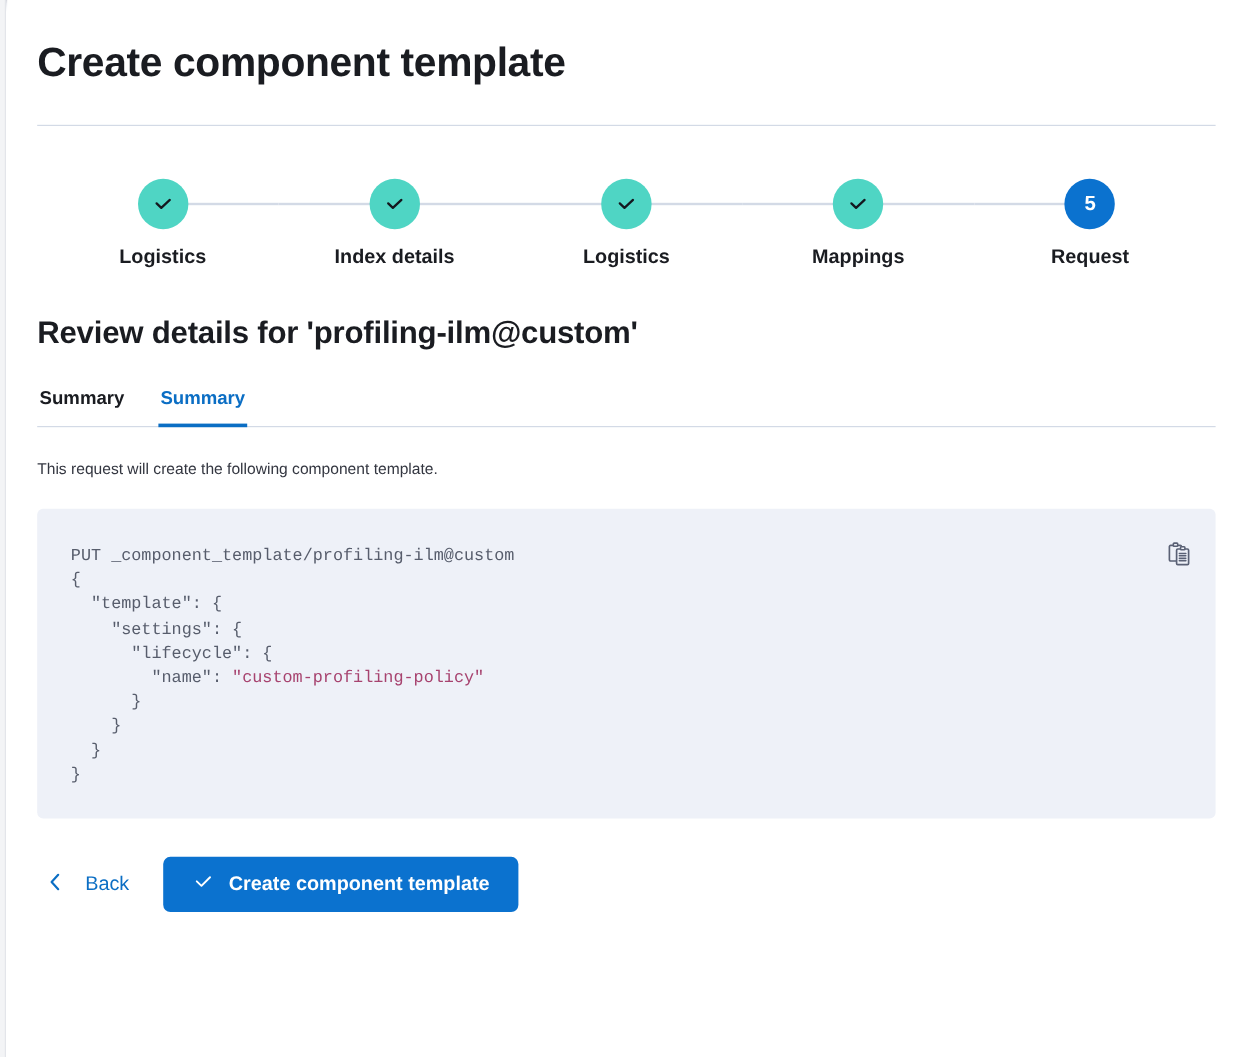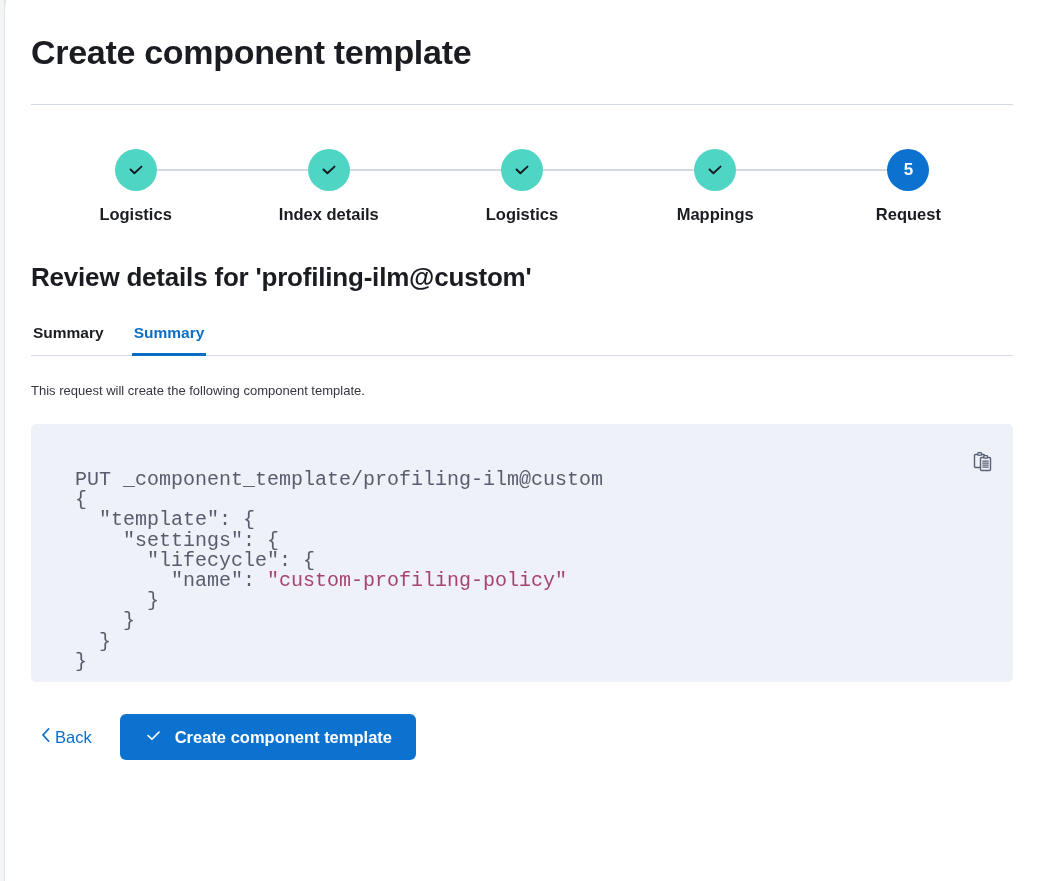--- a/index.html
+++ b/index.html
@@ -164,23 +164,23 @@
   .code-block {
     position: relative;
     margin-top: 22px;
     background: #eef1f8;
     border-radius: 5px;
     padding: 30px 56px 30px 28px;
     height: 258px;
     overflow: hidden;
   }
   .code-block pre {
-    margin: 16px;
+    margin: 0;
     font-family: "Liberation Mono", "DejaVu Sans Mono", monospace;
-    font-size: 20px;
+    font-size: 14px;
     line-height: 20.2px;
     color: #5c6373;
     white-space: pre;
   }
   .code-block .tok-str { color: #a7436f; }
   .code-block .tok-plain { color: #575d6c; }
   .copy-btn {
     position: absolute;
     top: 22px; right: 16px;
     width: 30px; height: 30px;
@@ -198,21 +198,21 @@
   
   .actions {
     display: flex;
     align-items: center;
     gap: 18px;
     margin-top: 32px;
   }
   .back-button {
     display: inline-flex;
     align-items: center;
-    gap: 2px;
+    gap: 18px;
     padding: 8px 10px 8px 8px;
     background: none;
     border: 0;
     border-radius: 5px;
     font-family: inherit;
     font-size: 16.5px;
     font-weight: 500;
     color: #0b6ec4;
     cursor: pointer;
   }

